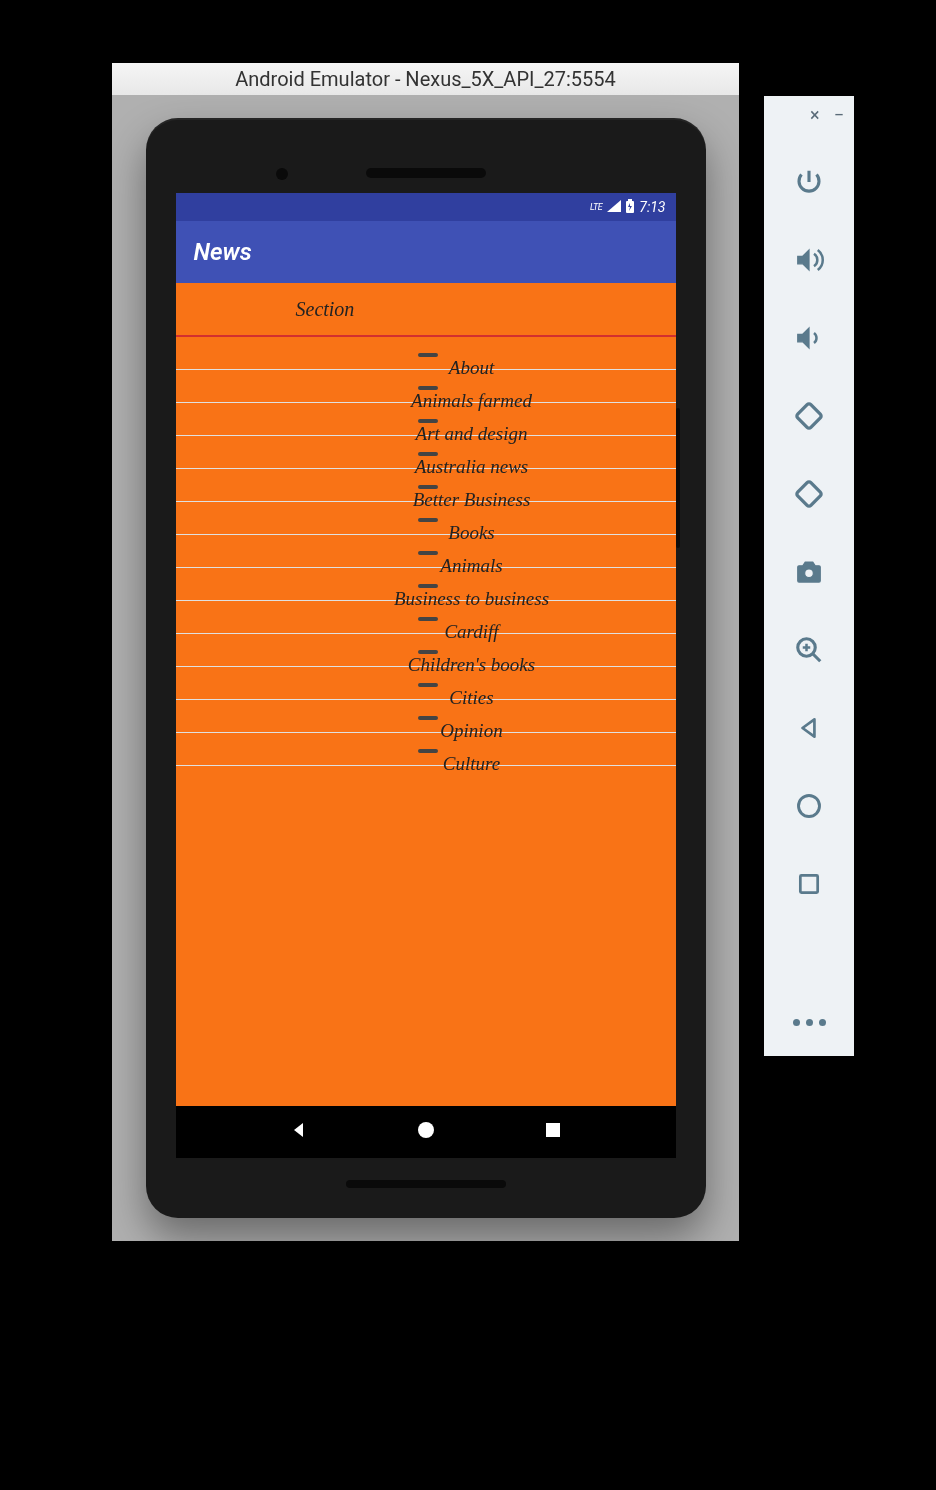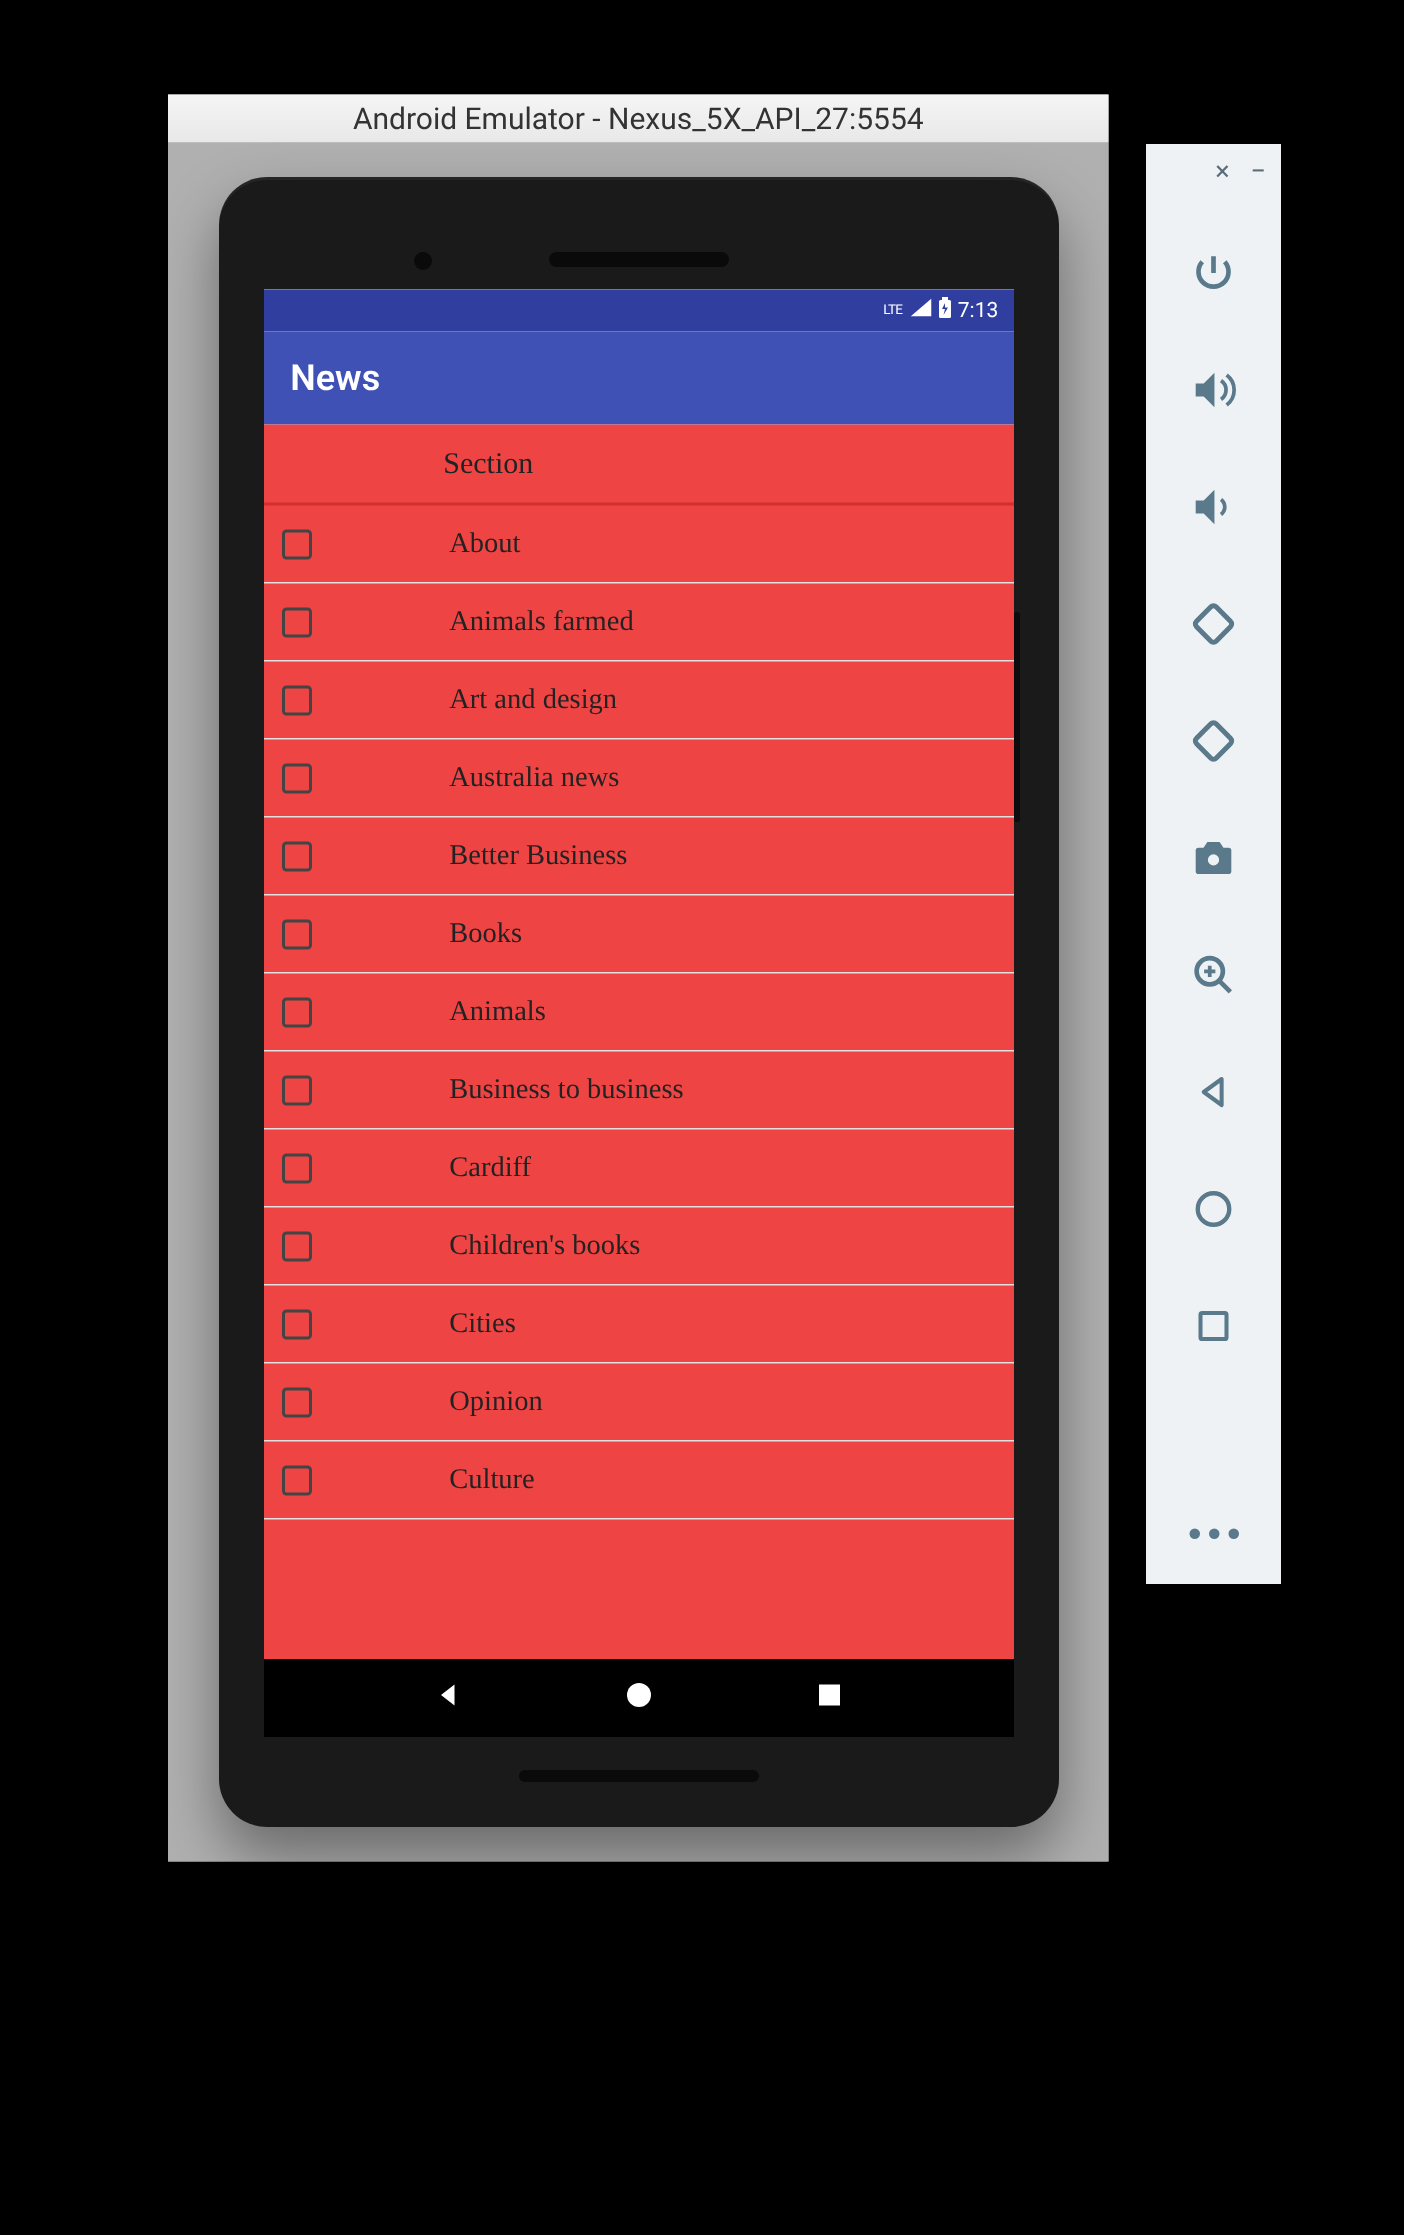--- a/index.html
+++ b/index.html
@@ -41,20 +41,21 @@
   .phone-frame {
     width: 560px;
     height: 1100px;
     background: #1a1a1a;
     border-radius: 32px;
     position: relative;
     box-shadow: 0 2px 0 rgba(255,255,255,0.05) inset, 0 20px 40px rgba(0,0,0,0.4);
     padding: 75px 30px 60px 30px;
     display: flex;
     flex-direction: column;
+    font-style: italic;
   }
   .speaker {
     position: absolute;
     top: 50px;
     left: 50%;
     transform: translateX(-50%);
     width: 120px;
     height: 10px;
     background: #0a0a0a;
     border-radius: 6px;
@@ -105,45 +106,46 @@
     background: #3f51b5;
     color: #fff;
     display: flex;
     align-items: center;
     padding: 0 18px;
     font-size: 24px;
     font-weight: 600;
   }
   .content {
     flex: 1;
-    background: #ef4444;
+    background: #f97316;
     overflow: hidden;
     position: relative;
     text-align: right;
   }
   .section-header {
     height: 54px;
     display: flex;
     align-items: center;
     padding-left: 120px;
     font-family: Georgia, serif;
     font-size: 20px;
     color: #222;
     border-bottom: 2px solid #d32f2f;
   }
   .list {
     display: flex;
     flex-direction: column;
   }
   .list-row {
-    height: 52px;
+    height: 32px;
     display: flex;
     align-items: center;
     border-bottom: 1px solid #e0e0e0;
-    padding: 4px 8px;
+    padding: 16px 8px;
+    flex-direction: column;
   }
   .checkbox {
     width: 20px;
     height: 20px;
     border: 2px solid #444;
     border-radius: 3px;
     margin-left: 4px;
   }
   .row-label {
     font-family: Georgia, serif;

